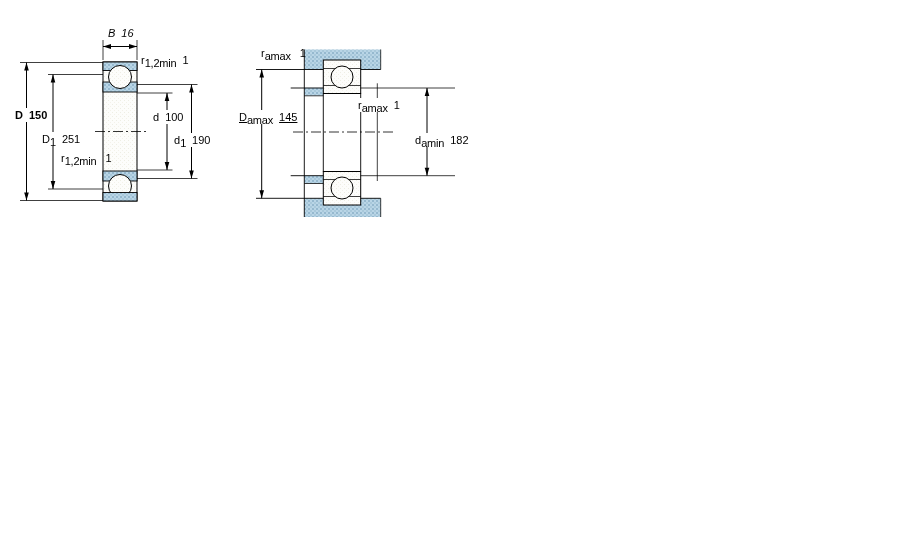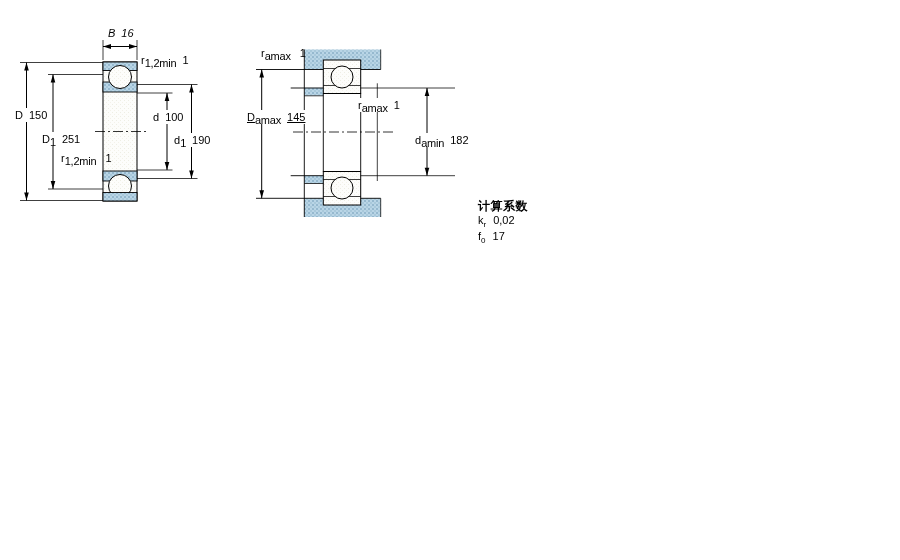--- a/index.html
+++ b/index.html
@@ -132,21 +132,21 @@
   </svg>
 
   <div class="lbl clear" style="left:106px; top:26px;font-style:italic;">
     <span>B</span><span class="sub"></span><span class="val">16</span>
   </div>
 
   <div class="lbl clear" style="left:139px; top:53px;">
     <span>r</span><span class="sub">1,2min</span><span class="val">1</span>
   </div>
 
-  <div class="lbl" style="left:13px; top:108px;">
+  <div class="lbl" style="left:13px; top:108px;font-weight:bold;">
     <span>D</span><span class="sub"></span><span class="val">150</span>
   </div>
 
   <div class="lbl" style="left:40px; top:132px;">
     <span>D</span><span class="sub">1</span><span class="val">251</span>
   </div>
 
   <div class="lbl" style="left:151px; top:110px;">
     <span>d</span><span class="sub"></span><span class="val">100</span>
   </div>
@@ -156,35 +156,26 @@
   </div>
 
   <div class="lbl clear" style="left:59px; top:151px;">
     <span>r</span><span class="sub">1,2min</span><span class="val gap-lg">1</span>
   </div>
 
   <div class="lbl clear" style="left:259px; top:46px;">
     <span>r</span><span class="sub">amax</span><span class="val gap-lg">1</span>
   </div>
 
-  <div class="lbl" style="left:245px; top:110px;text-decoration:underline;">
+  <div class="lbl" style="left:237px; top:110px;text-decoration:underline;">
     <span>D</span><span class="sub">amax</span><span class="val">145</span>
   </div>
 
   <div class="lbl" style="left:356px; top:98px;">
     <span>r</span><span class="sub">amax</span><span class="val">1</span>
   </div>
 
   <div class="lbl" style="left:413px; top:133px;">
     <span>d</span><span class="sub">amin</span><span class="val">182</span>
   </div>
 
-  <div id="factors-block">
-    <div id="factors-heading">计算系数</div>
-    <div class="factor-row">
-      <span>k</span><span class="sub">r</span><span class="val">0,02</span>
-    </div>
-    <div class="factor-row">
-      <span>f</span><span class="sub">0</span><span class="val">17</span>
-    </div>
-  </div>
 
 </div>
 
 </body></html>

